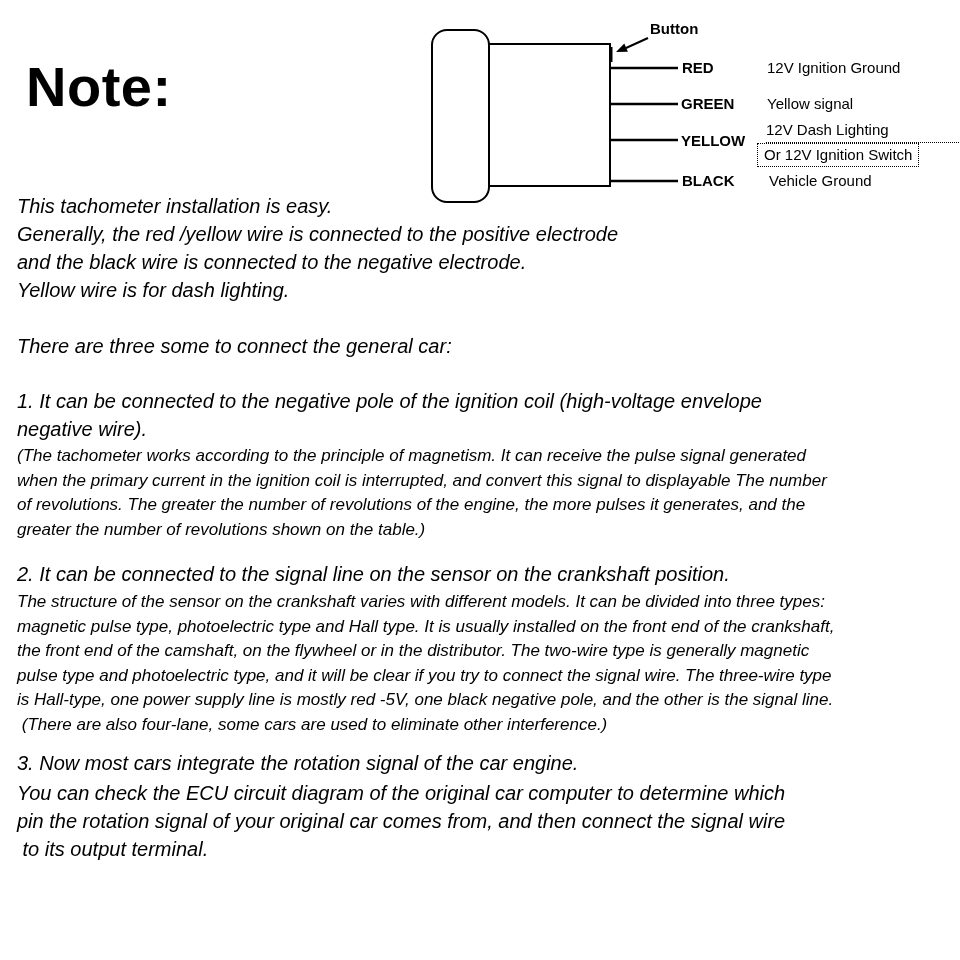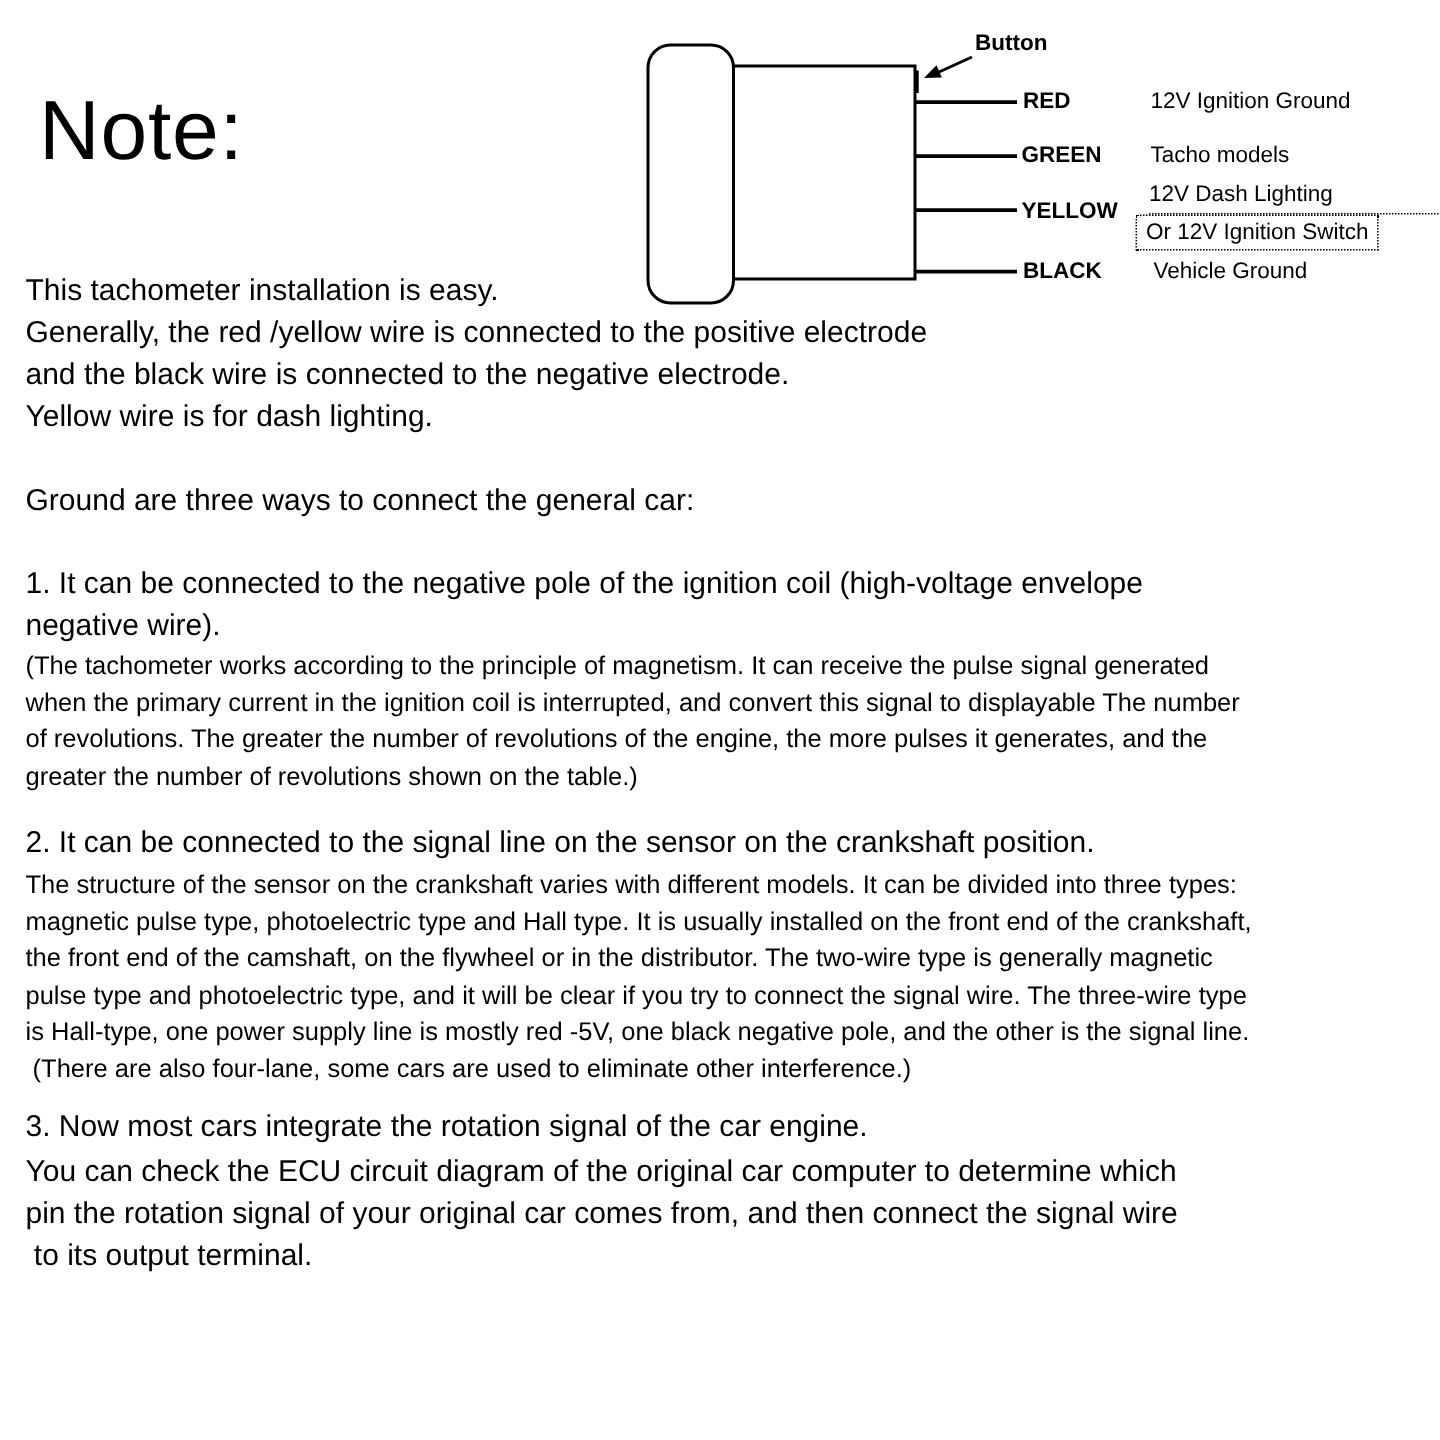--- a/index.html
+++ b/index.html
@@ -3,33 +3,33 @@
 <meta charset="utf-8">
 <style>
   * { margin:0; padding:0; box-sizing:border-box; }
   html, body { background:#ffffff; }
   .page {
     position:relative; width:960px; height:960px; background:#fff; color:#000;
     font-family:"Liberation Sans","DejaVu Sans",sans-serif; overflow:hidden;
   }
   .title {
     position:absolute; left:26px; top:54px;
-    font-size:56px; font-weight:400; letter-spacing:0.5px;
+    font-size:56px; font-weight:700; letter-spacing:0.5px;
   }
   .diagram { position:absolute; left:0; top:0; width:960px; height:212px;text-decoration:underline; }
   .diagram svg { position:absolute; left:0; top:0; display:block; }
   .dlabel { position:absolute; font-size:15px; line-height:18px; white-space:nowrap; }
   .bold { font-weight:700; }
   .dash-underline {
     border-bottom:1.5px dotted #000; width:193px; padding-bottom:3px;
   }
   .dash-box {
     border:1.5px dotted #000; padding:2px 6px;
   }
-  .content { position:absolute; left:17px; top:180px; width:934px; }
+  .content { position:absolute; left:17px; top:192px; width:934px;font-style:italic; }
   .para { font-size:20px; line-height:28px; white-space:pre-wrap; }
   .para.small { font-size:17px; line-height:24.5px; }
 </style>
 </head>
 <body>
 
 <div class="page">
 
   <div class="title">Note:</div>
 
@@ -50,36 +50,36 @@
       <line x1="610" y1="140" x2="678" y2="140" stroke="#000" stroke-width="2.5"></line>
       <line x1="610" y1="181" x2="678" y2="181" stroke="#000" stroke-width="2.5"></line>
     </svg>
 
     <span class="dlabel bold" style="left:650px; top:20px">Button</span>
 
     <span class="dlabel bold" style="left:682px; top:59px">RED</span>
     <span class="dlabel" style="left:767px; top:59px">12V Ignition Ground</span>
 
     <span class="dlabel bold" style="left:681px; top:95px">GREEN</span>
-    <span class="dlabel" style="left:767px; top:95px">Tacho models</span>
+    <span class="dlabel" style="left:767px; top:95px">Yellow signal</span>
 
     <span class="dlabel bold" style="left:681px; top:132px">YELLOW</span>
     <span class="dlabel dash-underline" style="left:766px; top:121px">12V Dash Lighting</span>
     <span class="dlabel dash-box" style="left:757px; top:143px">Or 12V Ignition Switch</span>
 
     <span class="dlabel bold" style="left:682px; top:172px">BLACK</span>
     <span class="dlabel" style="left:769px; top:172px">Vehicle Ground</span>
   </div>
 
   <div class="content">
     <p class="para" style="margin-top:0">This tachometer installation is easy.
 Generally, the red /yellow wire is connected to the positive electrode
 and the black wire is connected to the negative electrode.
 Yellow wire is for dash lighting.</p>
-    <p class="para" style="margin-top:28px">Ground are three ways to connect the general car:</p>
+    <p class="para" style="margin-top:28px">There are three some to connect the general car:</p>
     <p class="para" style="margin-top:27px">1. It can be connected to the negative pole of the ignition coil (high-voltage envelope
 negative wire).</p>
     <p class="para small" style="margin-top:1px">(The tachometer works according to the principle of magnetism. It can receive the pulse signal generated
 when the primary current in the ignition coil is interrupted, and convert this signal to displayable The number
 of revolutions. The greater the number of revolutions of the engine, the more pulses it generates, and the
 greater the number of revolutions shown on the table.)</p>
     <p class="para" style="margin-top:18px">2. It can be connected to the signal line on the sensor on the crankshaft position.</p>
     <p class="para small" style="margin-top:2px">The structure of the sensor on the crankshaft varies with different models. It can be divided into three types:
 magnetic pulse type, photoelectric type and Hall type. It is usually installed on the front end of the crankshaft,
 the front end of the camshaft, on the flywheel or in the distributor. The two-wire type is generally magnetic

